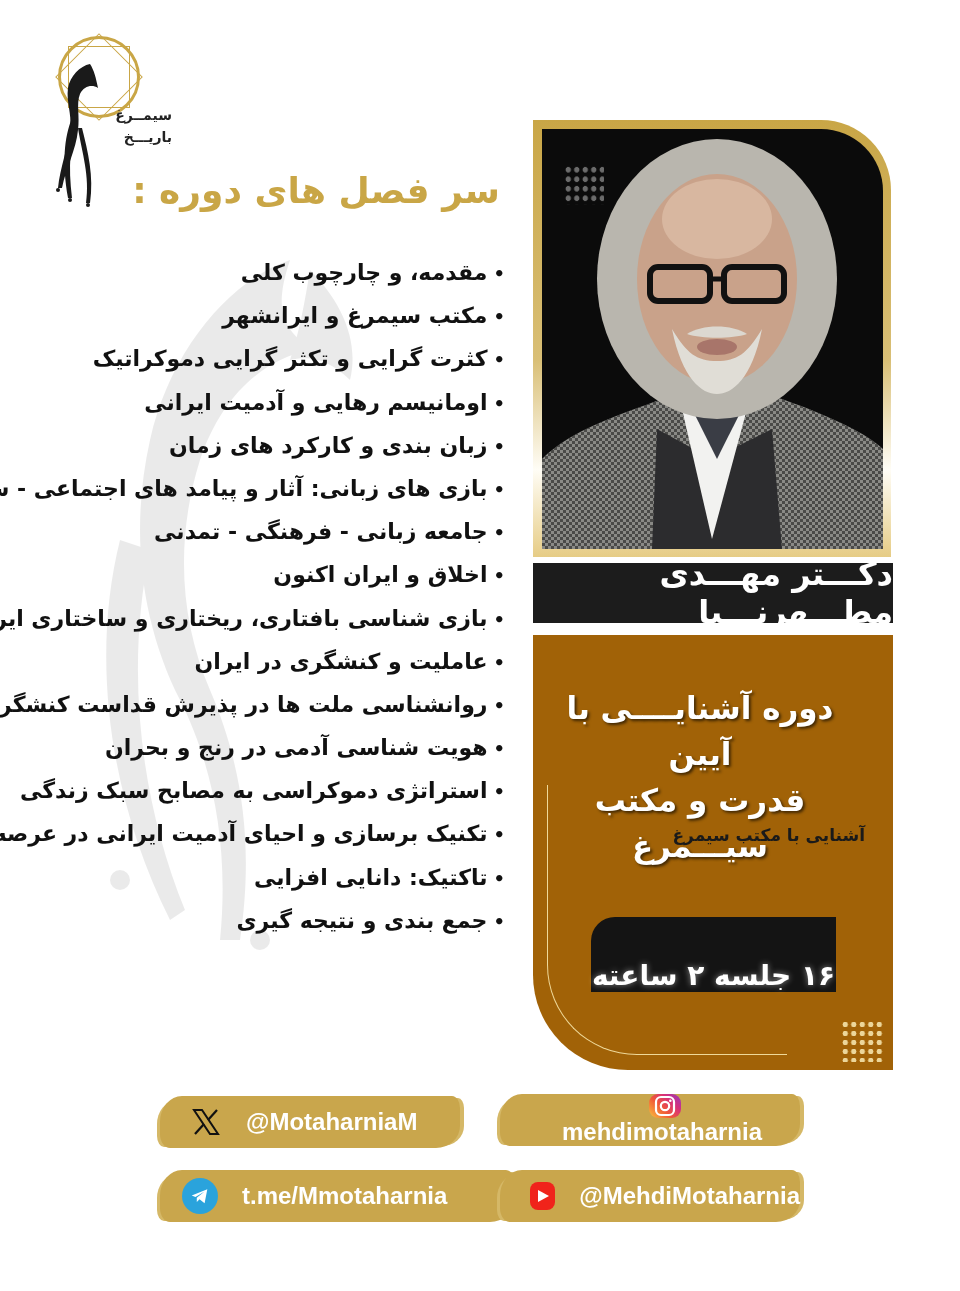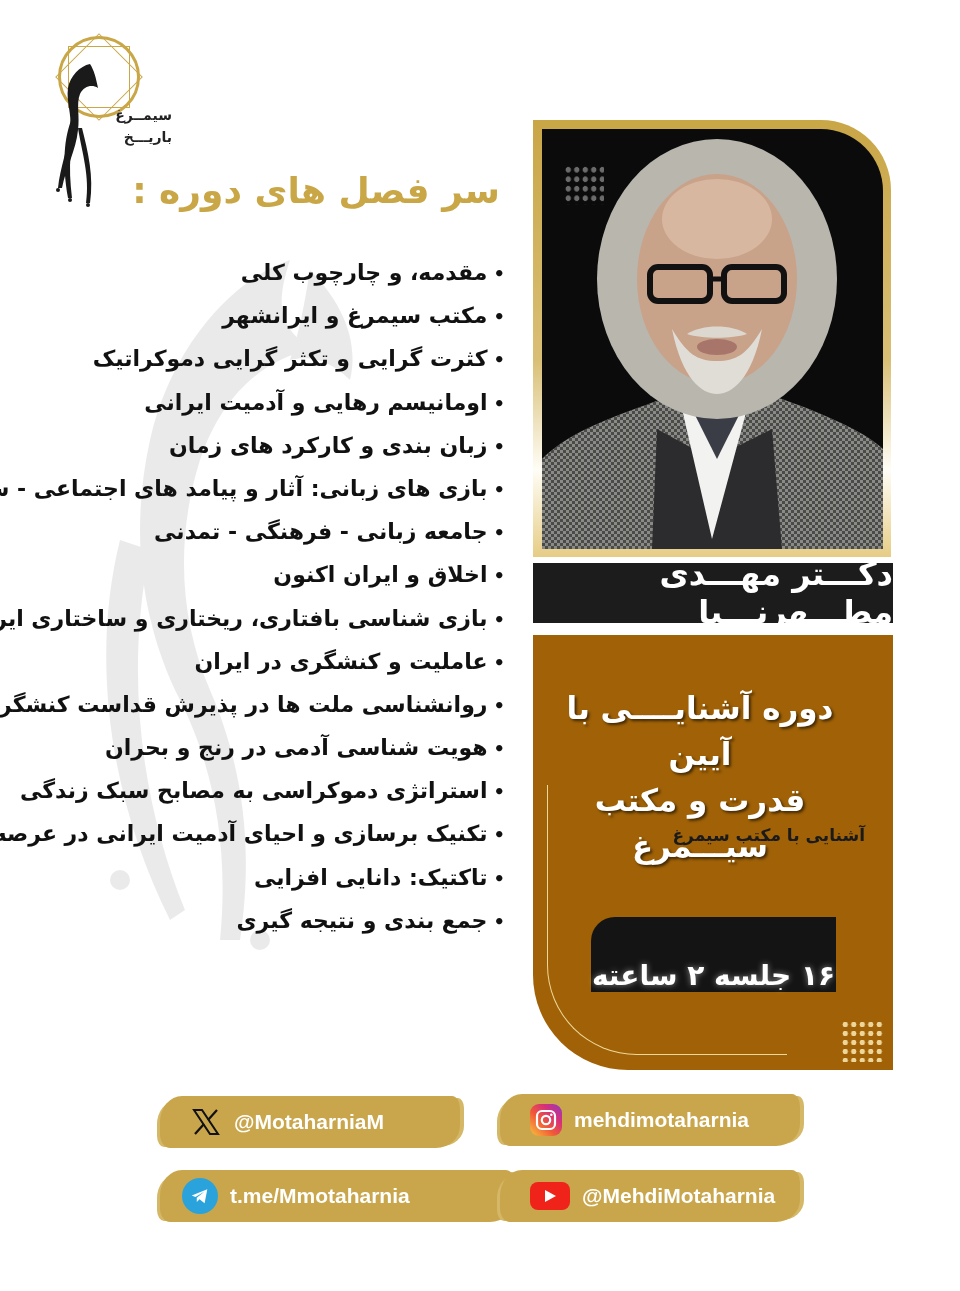--- a/index.html
+++ b/index.html
@@ -40,23 +40,23 @@
     .course-title { position: absolute; right: 28px; top: 50px; width: 330px; text-align: center; direction: rtl; color: #fff; font-size: 31px; font-weight: bold; line-height: 46px; text-shadow: 2px 2px 3px rgba(0,0,0,0.6); }
     .subtitle { position: absolute; right: 28px; top: 190px; direction: rtl; color: #1a1a1a; font-size: 17px; font-weight: bold; white-space: nowrap; }
     .sessions { position: absolute; left: 58px; top: 245px; width: 245px; height: 75px; background: #141414; border-radius: 24px 0 0 0; display: flex; align-items: flex-end; justify-content: center; margin-top: 37px; }
     .sessions span { color: #fff; font-size: 28px; font-weight: bold; direction: rtl; text-shadow: 0 0 6px rgba(255,255,255,0.5); }
     .dots-gold { position: absolute; left: 308px; top: 385px; width: 42px; height: 42px; background-image: radial-gradient(circle, #ecd69a 2.5px, transparent 3px); background-size: 8.5px 9px; }
 
     
     .social { position: absolute; height: 52px; display: flex; align-items: center; }
     .brush { position: absolute; inset: 0; background: #c9a64c; border-radius: 22px 8px 24px 10px / 26px 12px 22px 14px; box-shadow: 6px 0 0 -2px #d5b867, -6px 2px 0 -3px #d5b867; }
     .social .icon { position: relative; margin-left: 30px; width: 32px; height: 32px; display: flex; align-items: center; justify-content: center; }
-    .social .label { position: relative; margin-left: 12px; color: #fff; font-family: "Liberation Sans", sans-serif; font-weight: bold; font-size: 21px; }
+    .social .label { position: relative; margin-left: 24px; color: #fff; font-family: "Liberation Sans", sans-serif; font-weight: bold; font-size: 24px; }
     .s-x { left: 160px; top: 1096px; width: 300px; }
-    .s-ig { left: 500px; top: 1094px; width: 300px; }
+    .s-ig { left: 500px; top: 1094px; width: 300px; flex-direction: column; }
     .s-tg { left: 160px; top: 1170px; width: 354px; }
     .s-yt { left: 500px; top: 1170px; width: 300px; }
     .ig-icon { border-radius: 9px; background: linear-gradient(45deg, #f9c33d 0%, #f15a36 40%, #d62f7b 70%, #8d3bc4 100%); }
     .tg-icon { border-radius: 50%; background: #2aa3dc; }
     .yt-icon { width: 40px !important; height: 28px !important; border-radius: 8px; background: #f0231b; }
   </style>
 </head>
 <body>
 
 <svg class="watermark" viewBox="0 0 320 760">

